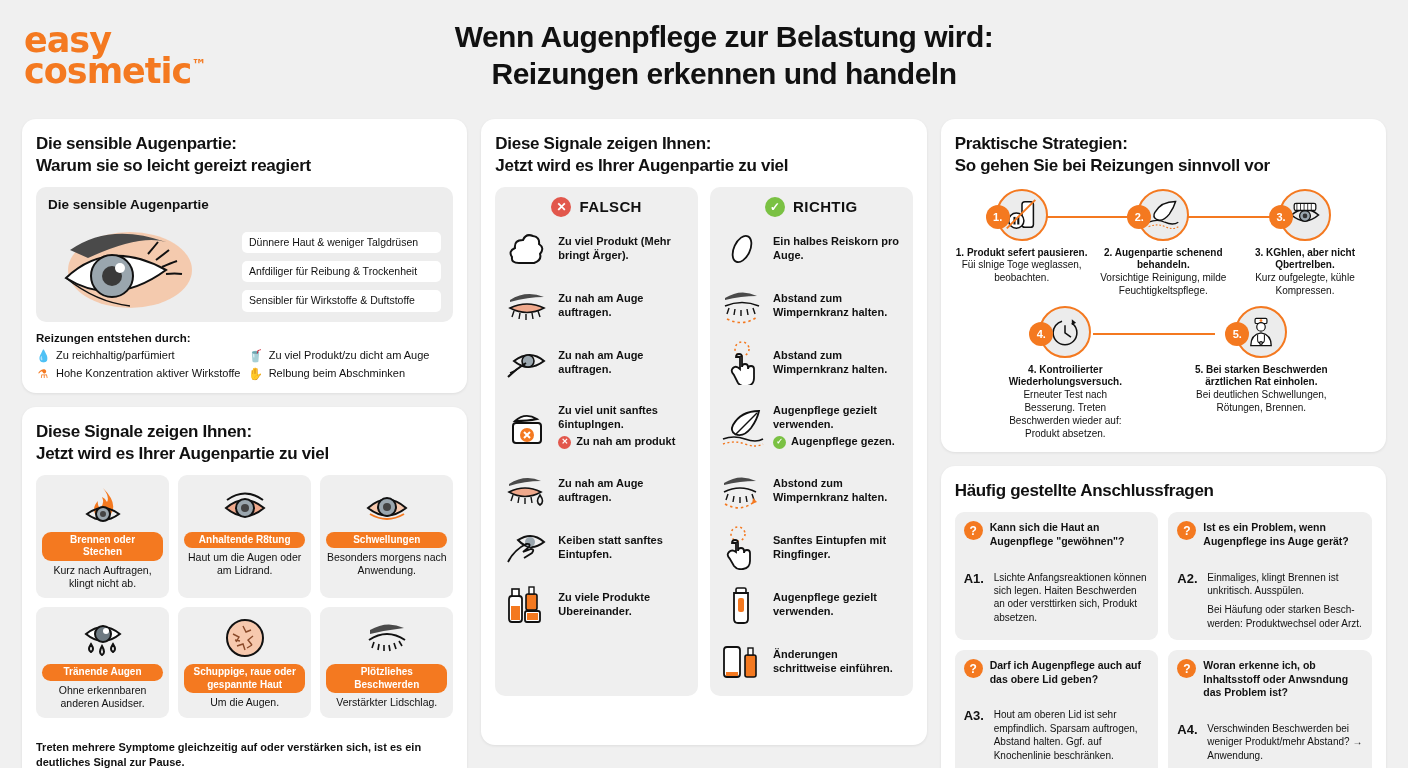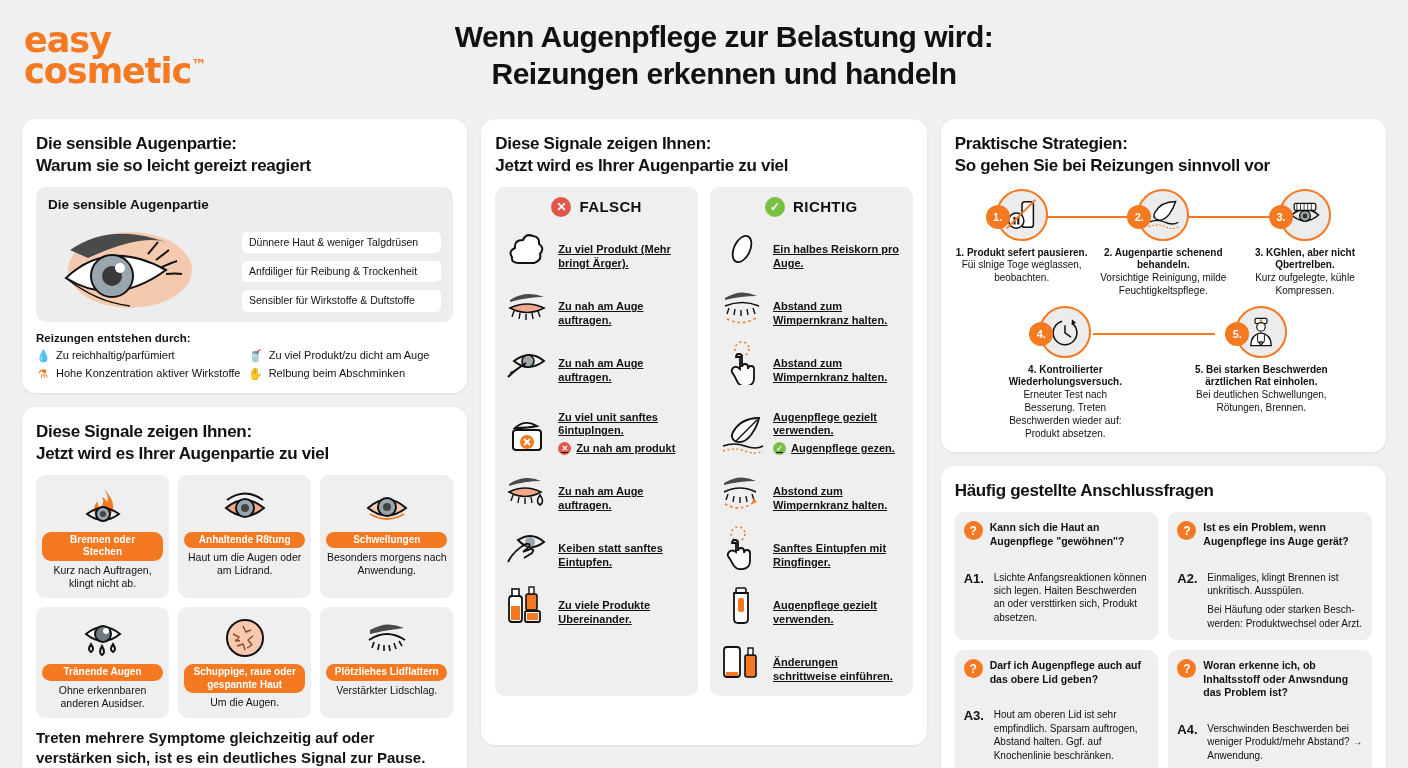--- a/index.html
+++ b/index.html
@@ -65,32 +65,32 @@
   .sym {
     background: #efefef; border-radius: 9px; padding: 8px 6px 9px;
     text-align: center; display: flex; flex-direction: column; 
   }
   .sym .art { height: 46px; display: flex; align-items: center; justify-content: center; }
   .sym .badge {
     background: #F47920; color: #fff; font-size: 10px; font-weight: 800;
     border-radius: 9px; padding: 2px 8px; margin: 3px 0 3px; line-height: 1.25;
   }
   .sym .desc { font-size: 10.5px; line-height: 1.22; }
-  .note { font-size: 15px; font-weight: 800; line-height: 1.3; margin-top: 10px; }
+  .note { font-size: 11px; font-weight: 800; line-height: 1.3; margin-top: 22px; }
 
   
   .fr { display: flex; gap: 12px; margin-top: 10px; }
   .fr-col { flex: 1; background: #efefef; border-radius: 10px; padding: 10px 9px 12px; }
   .fr-head { display: flex; align-items: center; gap: 8px; justify-content: center; margin-bottom: 10px; }
   .fr-head .lbl { font-size: 15px; font-weight: 800; letter-spacing: 0.4px; }
   .dot { width: 20px; height: 20px; border-radius: 50%; display: flex; align-items: center;
          justify-content: center; color: #fff; font-size: 12px; font-weight: 800; flex: 0 0 20px;}
   .dot.bad { background: #E2574C; }
   .dot.good { background: #7AC143; }
-  .fr-item { display: flex; gap: 8px; align-items: flex-end; margin-bottom: 13px; min-height: 44px; text-decoration: underline; }
+  .fr-item { display: flex; gap: 8px; align-items: center; margin-bottom: 13px; min-height: 44px; }
   .fr-item .art { flex: 0 0 46px; width: 46px; height: 44px; display:flex; align-items:center; justify-content:center;}
   .fr-item .txt { font-size: 11px; line-height: 1.24; font-weight: 600; }
   .sub-item { display: flex; gap: 5px; align-items: center; margin-top: 4px; }
   .sub-item .sdot { width: 13px; height: 13px; border-radius: 50%; color: #fff; font-size: 8px;
     display:flex; align-items:center; justify-content:center; flex: 0 0 13px;}
   .sub-item .sdot.bad { background: #E2574C; }
   .sub-item .sdot.good { background: #7AC143; }
 
   
   .steps-row { display: flex; align-items: flex-start; justify-content: space-between;
@@ -286,21 +286,21 @@
                 <g stroke="#111" stroke-width="1.6">
                   <path d="M12 26 l-2 6"></path>
                     <path d="M17 28 l-1 6"></path>
                     <path d="M22 29 l0 6"></path>
                   <path d="M27 29 l1 6"></path>
                     <path d="M32 27 l2 6"></path>
                     <path d="M37 25 l3 5"></path>
                 </g>
               </svg>
             </div>
-            <div class="badge">Plötzliehes Lidflattern</div>
+            <div class="badge">Plötzliehes Beschwerden</div>
             <div class="desc">Verstärkter Lidschlag.</div>
           </div>
 
         </div>
         <div class="note">Treten mehrere Symptome gleichzeitig auf oder verstärken sich, ist es ein deutliches Signal zur Pause.</div>
       </div>
 
     </div>
 
     <div class="col col-b">

